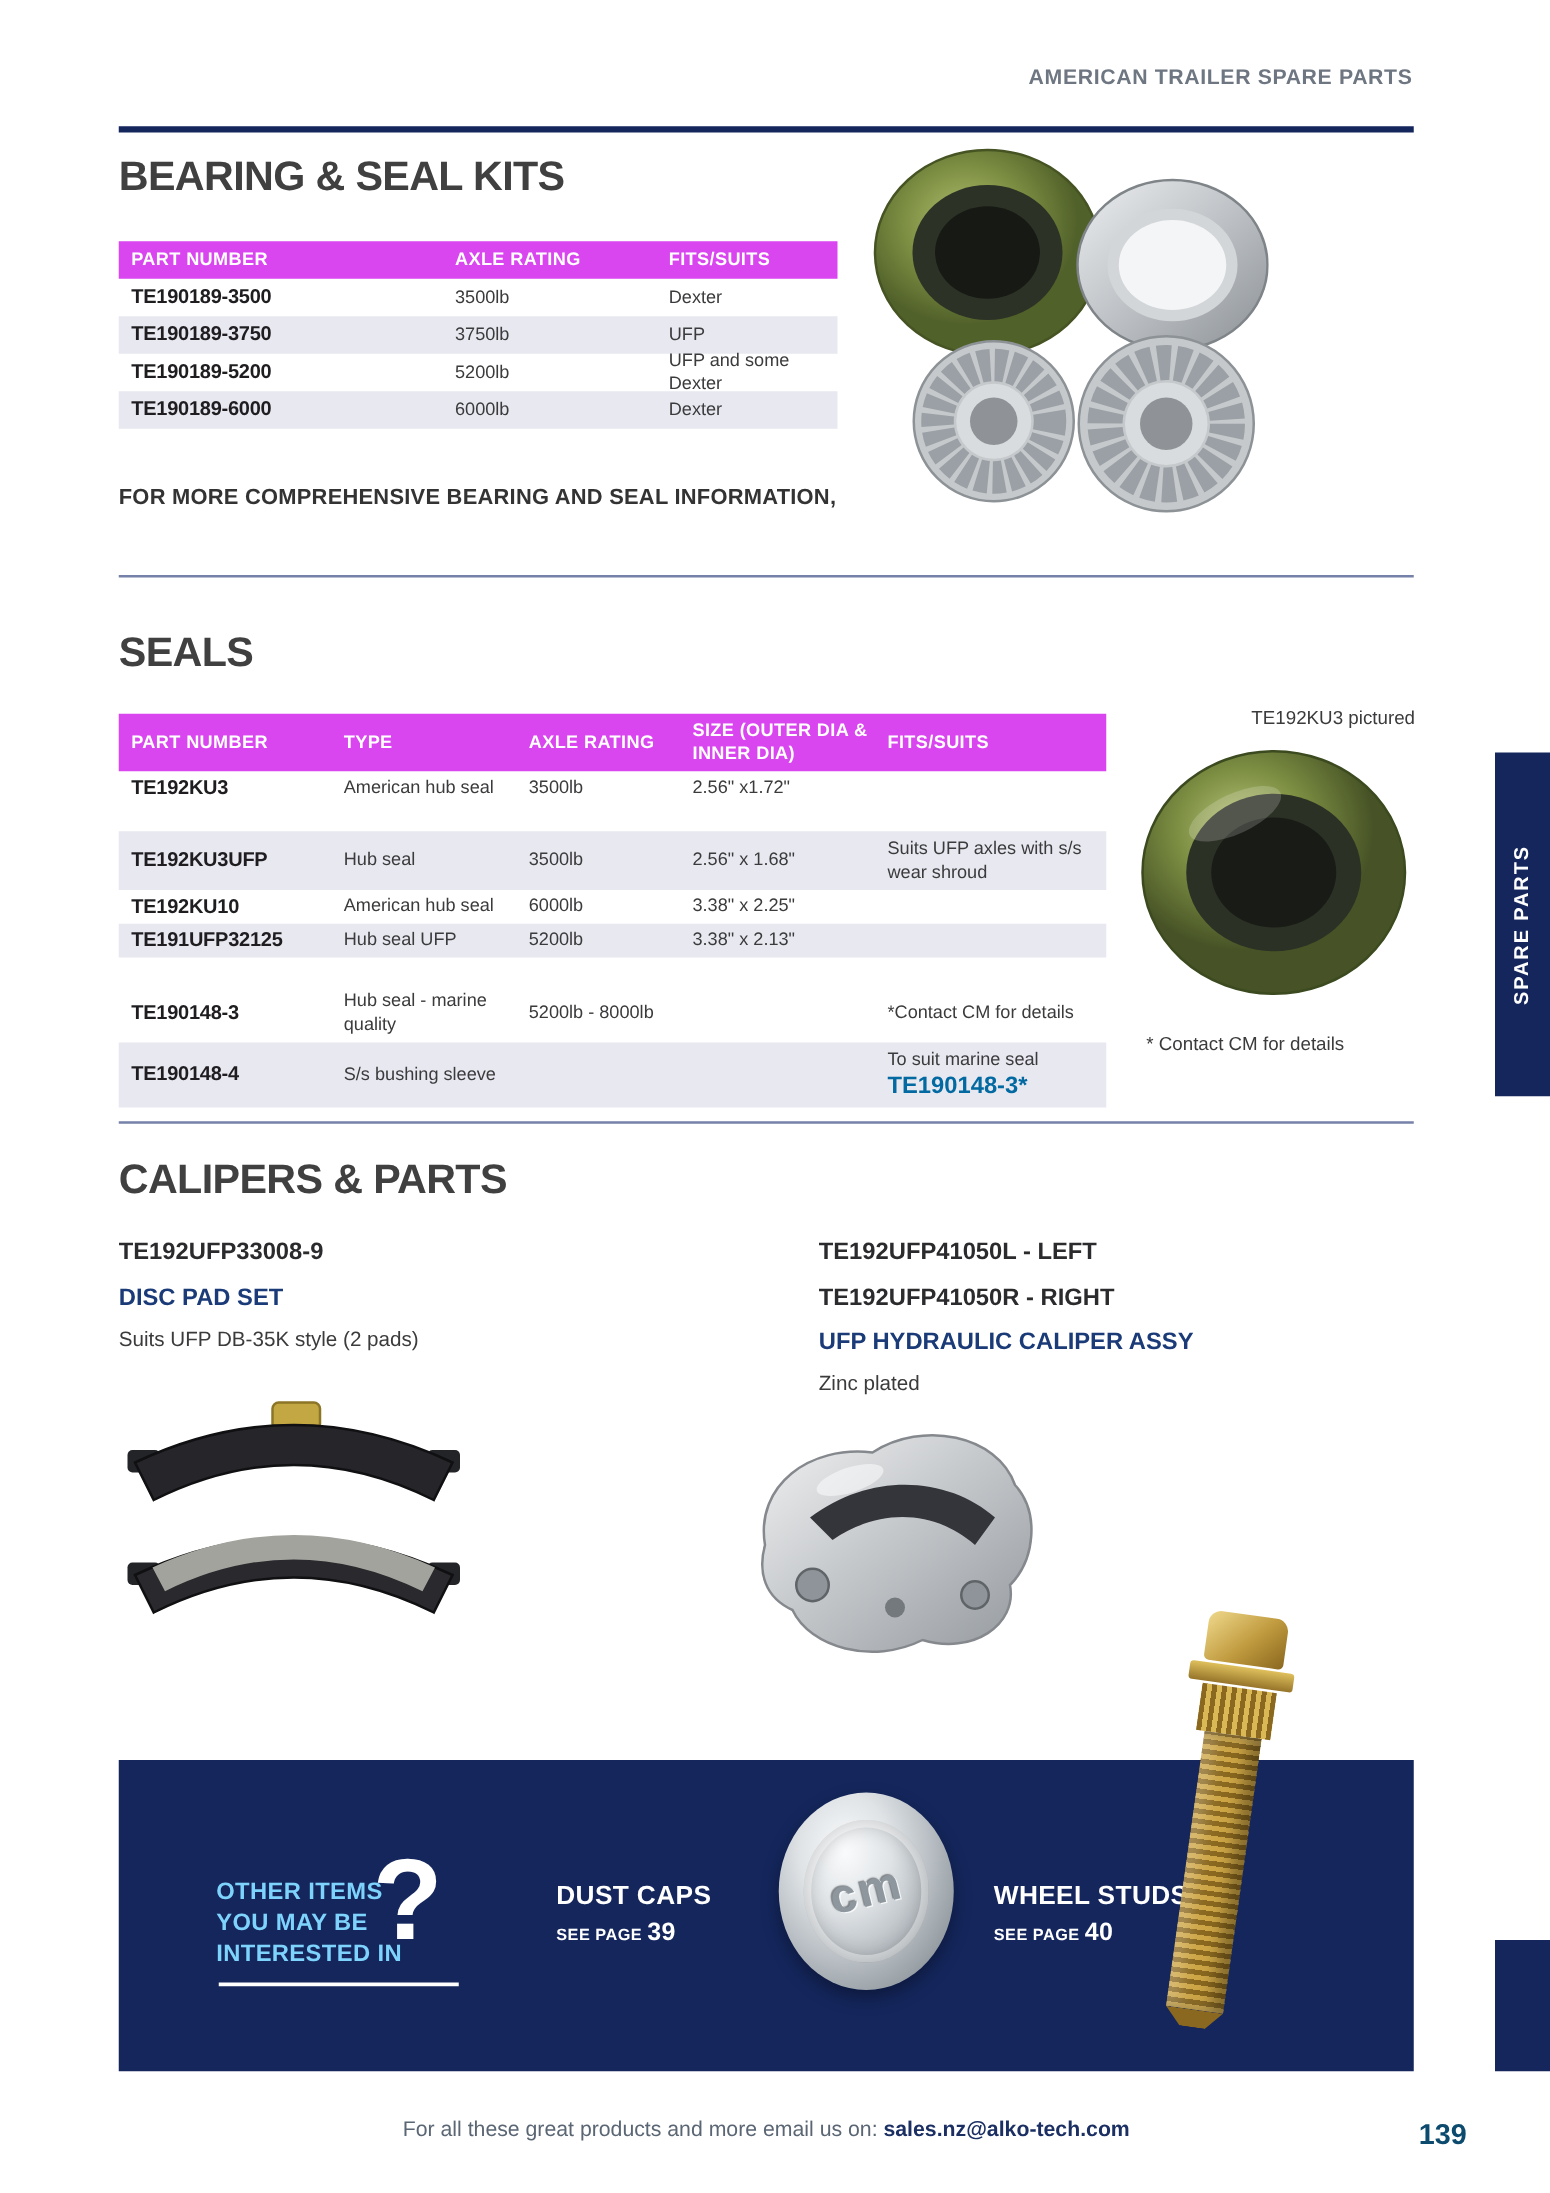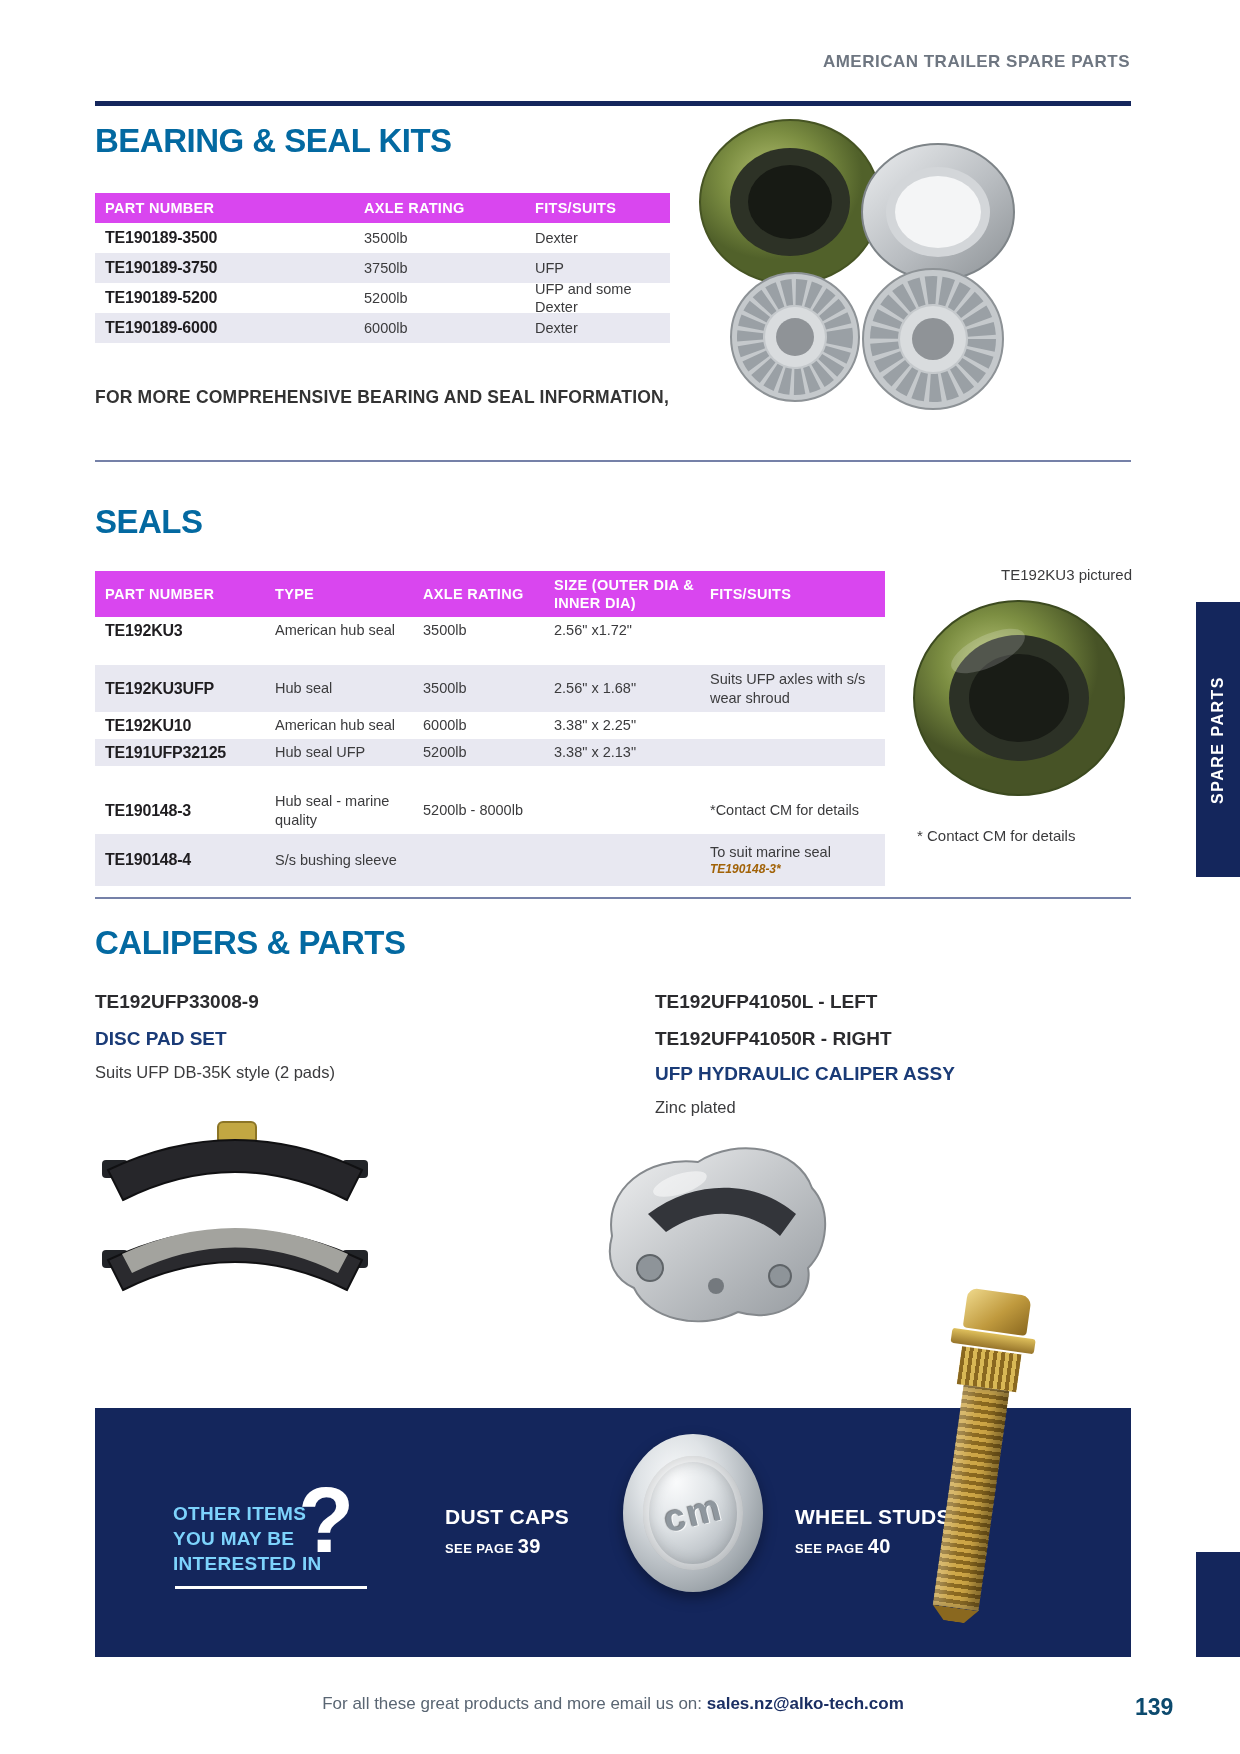--- a/index.html
+++ b/index.html
@@ -3,21 +3,21 @@
 <meta charset="utf-8">
 <style>
   html,body{margin:0;padding:0;background:#fff;}
   body{width:1240px;height:1754px;position:relative;font-family:"Liberation Sans",sans-serif;overflow:hidden;}
 
   
   .header-title{position:absolute;top:52px;right:110px;font-size:17px;font-weight:bold;color:#6e7681;letter-spacing:.5px;}
   .header-rule{position:absolute;left:95px;top:101px;width:1036px;height:5px;background:#14265c;}
 
   
-  .sec-title{position:absolute;left:95px;font-weight:bold;color:#0369a1;font-size:33px;letter-spacing:-.5px;}
+  .sec-title{position:absolute;left:95px;font-weight:bold;color:#404040;font-size:33px;letter-spacing:-.5px;}
   .t1{top:122px;}.t2{top:503px;}.t3{top:924px;}
 
   
   .tbl{position:absolute;font-size:14.5px;}
   .trow{display:flex;align-items:center;color:#3b3b3d;}
   .thead{background:#d946ef;color:#fff;font-weight:bold;font-size:14.5px;letter-spacing:.3px;}
   .thead .cell{color:#fff;}
   .alt{background:#e8e8f1;}
   .cell{box-sizing:border-box;line-height:1.25;}
   .pn{font-weight:bold;color:#1f1d20;font-size:16px;letter-spacing:-.2px;}
@@ -30,21 +30,21 @@
   .t-bearing .c3{flex:1;}
 
   .t-seals{left:95px;top:571px;width:790px;}
   .t-seals .thead{height:46px;}
   .t-seals .s1{width:180px;padding-left:10px;}
   .t-seals .s2{width:148px;padding-right:6px;}
   .t-seals .s3{width:131px;}
   .t-seals .s4{width:156px;}
   .t-seals .s5{flex:1;padding-right:8px;}
   .r27{height:27px;}.r47{height:47px;margin-top:21px;}.r52{height:52px;}
-  .fits-bold{display:block;font-weight:bold;color:#a16207;font-size:12px;font-style:italic;}
+  .fits-bold{display:block;font-weight:bold;color:#0369a1;font-size:19px;}
 
   .note{position:absolute;left:95px;top:386px;font-size:17.5px;font-weight:bold;color:#333;line-height:23px;letter-spacing:.2px;}
 
   .divider{position:absolute;left:95px;width:1036px;height:2px;background:#7581a8;}
   .d1{top:460px;}.d2{top:897px;}
 
   .pictured-caption{position:absolute;right:108px;top:566px;font-size:15px;color:#3b3b3d;}
   .contact-note{position:absolute;left:917px;top:827px;font-size:15px;color:#3b3b3d;}
 
   .side-tab{position:absolute;left:1196px;top:602px;width:44px;height:275px;background:#14265c;display:flex;align-items:center;justify-content:center;}

